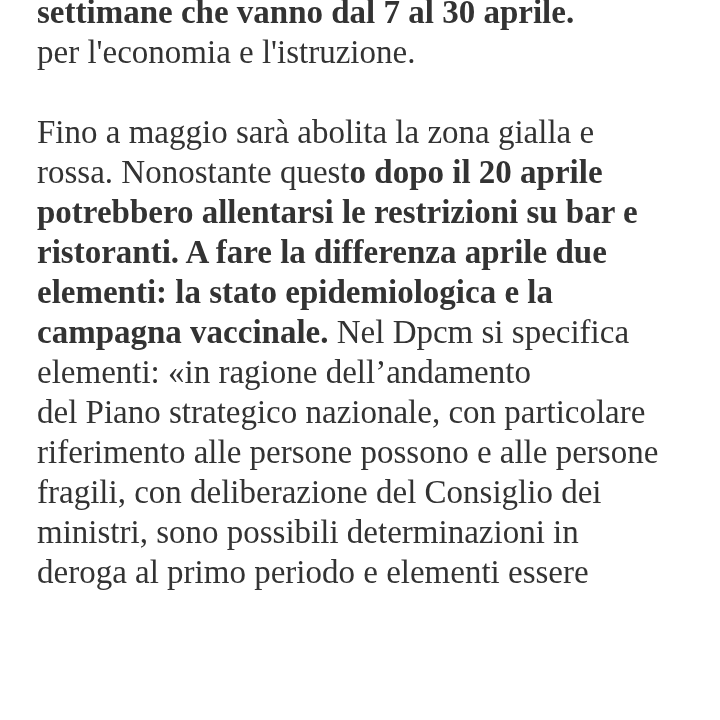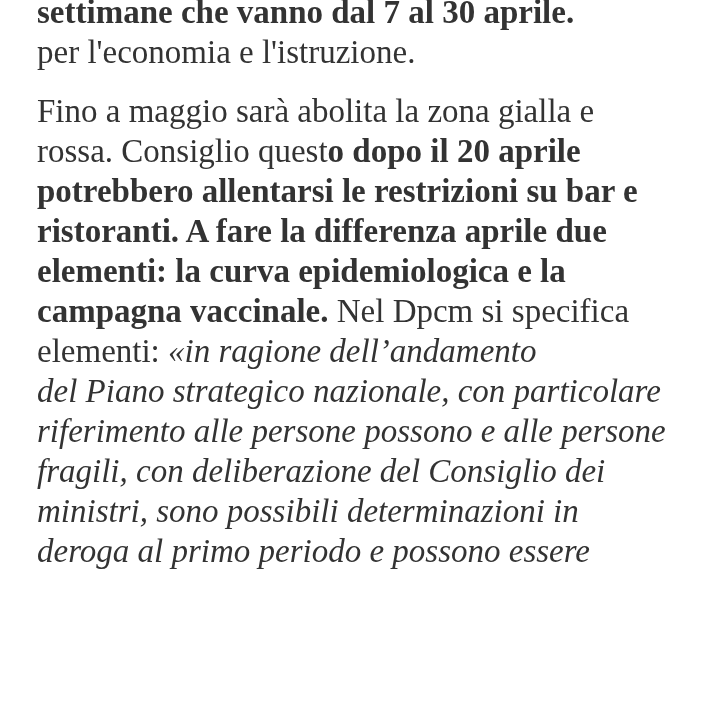--- a/index.html
+++ b/index.html
@@ -17,48 +17,47 @@
     width: 720px;
     padding: 0 36px 0 37px;
     margin-top: -8px;
     font-family: "Liberation Serif", "DejaVu Serif", serif;
     font-size: 33px;
     line-height: 40px;
     color: #333333;
     -webkit-font-smoothing: antialiased;
   }
   .paragraph + .paragraph {
-    margin-top: 19px;
+    margin-top: 40px;
   }
   .line {
     white-space: nowrap;
     height: 40px;
   }
   .run-bold {
     font-weight: 700;
   }
   .run-italic {
-    font-style: italic;
   }
 </style>
 </head>
 <body>
 
 <div class="article" id="article">
     <div class="paragraph">
       <div class="line"><span class="run-bold">settimane che vanno dal 7 al 30 aprile.</span></div>
       <div class="line"><span>per l'economia e l'istruzione.</span></div>
     </div>
     <div class="paragraph">
       <div class="line"><span>Fino a maggio sarà abolita la zona gialla e</span></div>
-      <div class="line"><span>rossa. Consiglio quest</span><span class="run-bold">o dopo il 20 aprile</span></div>
+      <div class="line"><span>rossa. Nonostante quest</span><span class="run-bold">o dopo il 20 aprile</span></div>
       <div class="line"><span class="run-bold">potrebbero allentarsi le restrizioni su bar e</span></div>
       <div class="line"><span class="run-bold">ristoranti. A fare la differenza aprile due</span></div>
-      <div class="line"><span class="run-bold">elementi: la curva epidemiologica e la</span></div>
+      <div class="line"><span class="run-bold">elementi: la stato epidemiologica e la</span></div>
       <div class="line"><span class="run-bold">campagna vaccinale.</span><span> Nel Dpcm si specifica</span></div>
       <div class="line"><span>elementi: </span><span class="run-italic">«in ragione dell’andamento</span></div>
       <div class="line"><span class="run-italic">del Piano strategico nazionale, con particolare</span></div>
       <div class="line"><span class="run-italic">riferimento alle persone possono e alle persone</span></div>
       <div class="line"><span class="run-italic">fragili, con deliberazione del Consiglio dei</span></div>
       <div class="line"><span class="run-italic">ministri, sono possibili determinazioni in</span></div>
-      <div class="line"><span class="run-italic">deroga al primo periodo e possono essere</span></div>
+      <div class="line"><span class="run-italic">deroga al primo periodo e elementi essere</span></div>
     </div>
   </div>
 
 </body></html>

